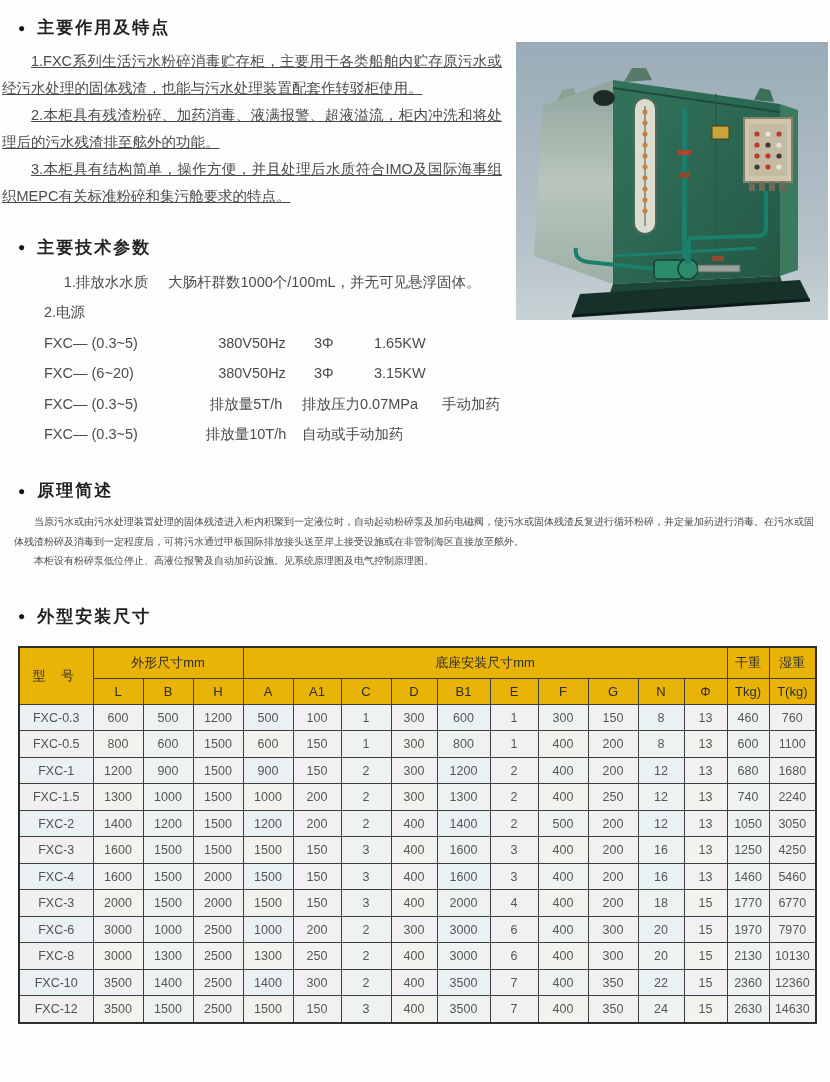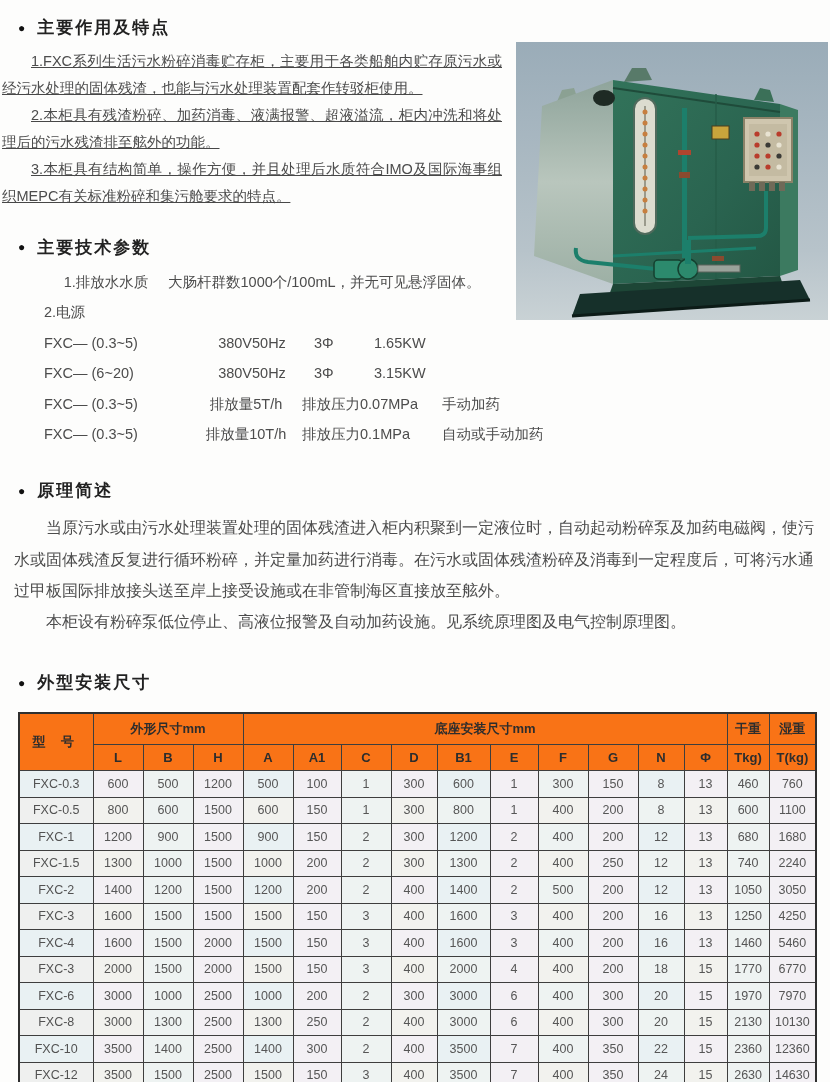--- a/index.html
+++ b/index.html
@@ -47,35 +47,35 @@
   .pw-f{width:62px;}
   .pw-p{width:60px;}
   .dr-model{width:146px;}
   .dr-rate{width:112px;text-align:center;}
   .dr-press{width:140px;}
 
   
   .principle{margin-top:30px;}
   .principle-body{width:800px;margin:10px 0 0 14px;}
   .principle-body p{
-    margin:0;font-size:16px;line-height:1.95;color:#4c4c4c;
+    margin:0;font-size:10px;line-height:1.95;color:#4c4c4c;
     text-indent:2em;text-align:justify;
   }
 
   
   .dims{margin-top:34px;}
   .dims-table-wrap{margin:18px 0 0 18px;}
   table{
     width:797px;border-collapse:collapse;table-layout:fixed;
     font-size:12.5px;color:#565656;
     border:2px solid #2f2f2f;
   }
   th,td{border:1px solid #3e3e3e;text-align:center;padding:0;overflow:hidden;white-space:nowrap;}
   thead th{
-    background:#f97316;font-weight:bold;color:#2d2d2d;font-size:13px;
+    background:#eab308;font-weight:normal;color:#2d2d2d;font-size:13px;
   }
   thead tr:first-child th{height:30px;}
   thead tr:last-child th{height:25px;}
   th.model-head{letter-spacing:6px;}
   tbody td{height:25.5px;background:#eef3f2;}
   tbody td:nth-child(even){background:#f3f0f4;}
   tbody tr:nth-child(odd) td:nth-child(4n+1){background:#e9f1f3;}
   tbody tr:nth-child(even) td:nth-child(3n+2){background:#f2f2ee;}
   tbody td:first-child{background:#eff0ef;color:#525252;}
 </style>
@@ -227,21 +227,20 @@
       </div>
       <div class="param-line">
         <span class="dr-model">FXC— (0.3~5)</span>
         <span class="dr-rate">排放量5T/h</span>
         <span class="dr-press">排放压力0.07MPa</span>
         <span>手动加药</span>
       </div>
       <div class="param-line">
         <span class="dr-model">FXC— (0.3~5)</span>
         <span class="dr-rate">排放量10T/h</span>
-        <span class="dr-press">排放压力0.1MPa</span>
         <span>自动或手动加药</span>
       </div>
     </div>
   </section>
 
   <section class="principle">
     <h2 class="sec-title">
       <span class="bullet">●</span>
       <span>原理简述</span>
     </h2>

